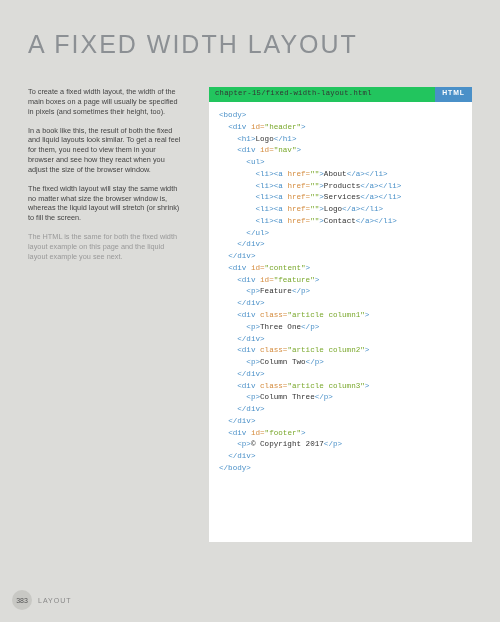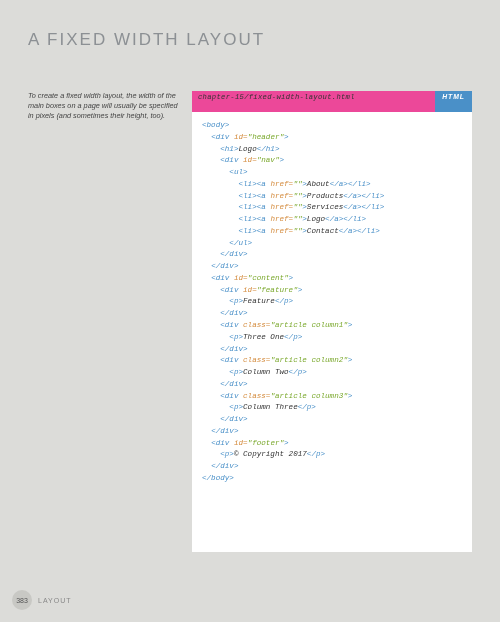--- a/index.html
+++ b/index.html
@@ -9,49 +9,48 @@
     background: #dcdcd9;
     font-family: Arial, Helvetica, sans-serif;
     color: #4a4a4a;
     position: relative;
     overflow: hidden;
   }
   .page {
     padding: 30px 28px 0 28px;
   }
   h1.title {
-    font-size: 17px;
+    font-size: 25px;
     font-weight: 300;
     letter-spacing: 2px;
     color: #8c9094;
-    margin-bottom: 41px;
+    margin-bottom: 28px;
   }
   .columns {
     display: flex;
-    gap: 10px;
-    font-style: italic;
+    gap: 27px;
   }
   .left {
     flex: 0 0 154px;
     font-size: 7.3px;
     line-height: 1.35;
     color: #444;
   }
   .left p { margin-bottom: 9px; }
   .left p.faded { color: #999; }
   .right {
     flex: 1;
   }
   .filebar {
-    background: #ec4899;
+    background: #22c55e;
     display: flex;
     justify-content: space-between;
     align-items: stretch;
     font-size: 7.2px;
-    height: 21px;
+    height: 15px;
   }
   .filebar .fname {
     padding: 2px 6px;
     color: #333;
     font-family: "Courier New", monospace;
     letter-spacing: 0.3px;
   }
   .filebar .badge {
     background: #4a90c8;
     color: #fff;
@@ -99,20 +98,23 @@
 </style>
 </head>
 <body>
 
 <div class="page">
   <h1 class="title">A FIXED WIDTH LAYOUT</h1>
 
   <div class="columns">
     <div class="left">
       <p>To create a fixed width layout, the width of the main boxes on a page will usually be specified in pixels (and sometimes their height, too).</p>
+      <p>In a book like this, the result of both the fixed and liquid layouts look similar. To get a real feel for them, you need to view them in your browser and see how they react when you adjust the size of the browser window.</p>
+      <p>The fixed width layout will stay the same width no matter what size the browser window is, whereas the liquid layout will stretch (or shrink) to fill the screen.</p>
+      <p class="faded">The HTML is the same for both the fixed width layout example on this page and the liquid layout example you see next.</p>
     </div>
 
     <div class="right">
       <div class="filebar">
         <span class="fname">chapter-15/fixed-width-layout.html</span>
         <span class="badge">HTML</span>
       </div>
       <div class="codebox" id="codebox"><span class="t">&lt;body&gt;</span>
   <span class="t">&lt;div </span><span class="a">id=</span><span class="v">"header"</span><span class="t">&gt;</span>
     <span class="t">&lt;h1&gt;</span><span class="tx">Logo</span><span class="t">&lt;/h1&gt;</span>

